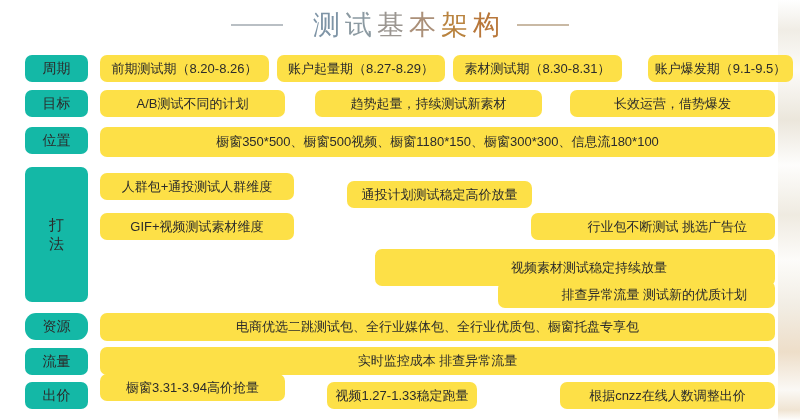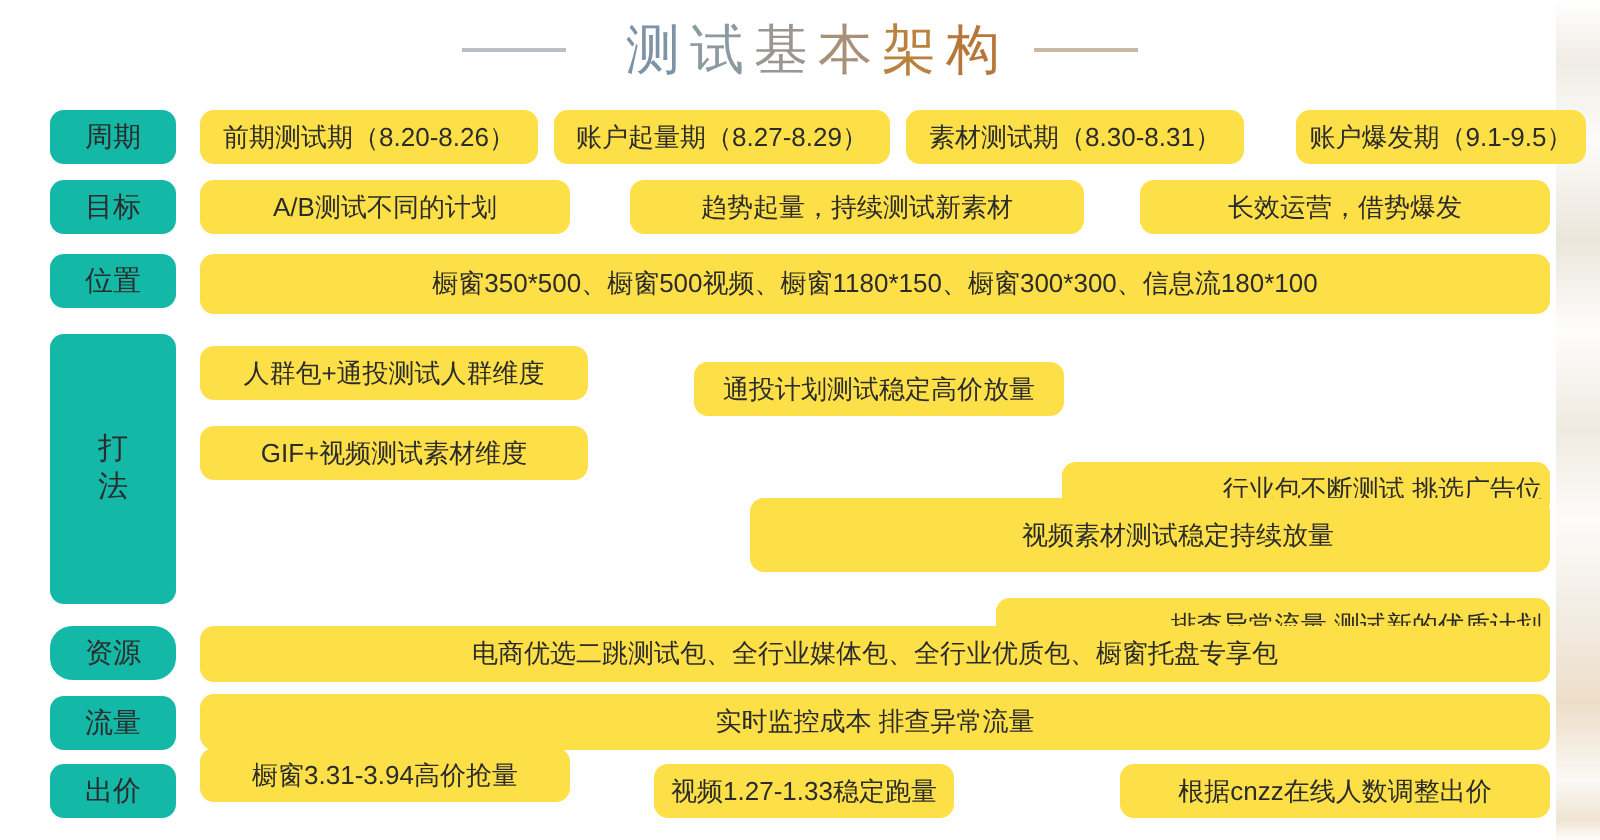--- a/index.html
+++ b/index.html
@@ -81,21 +81,21 @@
     background: #fde047;
     border-radius: 7px;
     color: #2b2b2b;
     font-size: 13px;
     display: flex;
     align-items: center;
     box-sizing: border-box;
     white-space: nowrap;
   }
   .chip.center { justify-content: center; }
-  .chip.right  { justify-content: flex-end;   padding-right: 4px; margin-top: 18px; }
+  .chip.right  { justify-content: flex-end;   padding-right: 28px; }
 
   
   .row-label {
     background: #14b8a6;
     font-size: 14px;
     justify-content: center;
   }
   .row-label.tall {
     flex-direction: column;
     line-height: 1.22;

